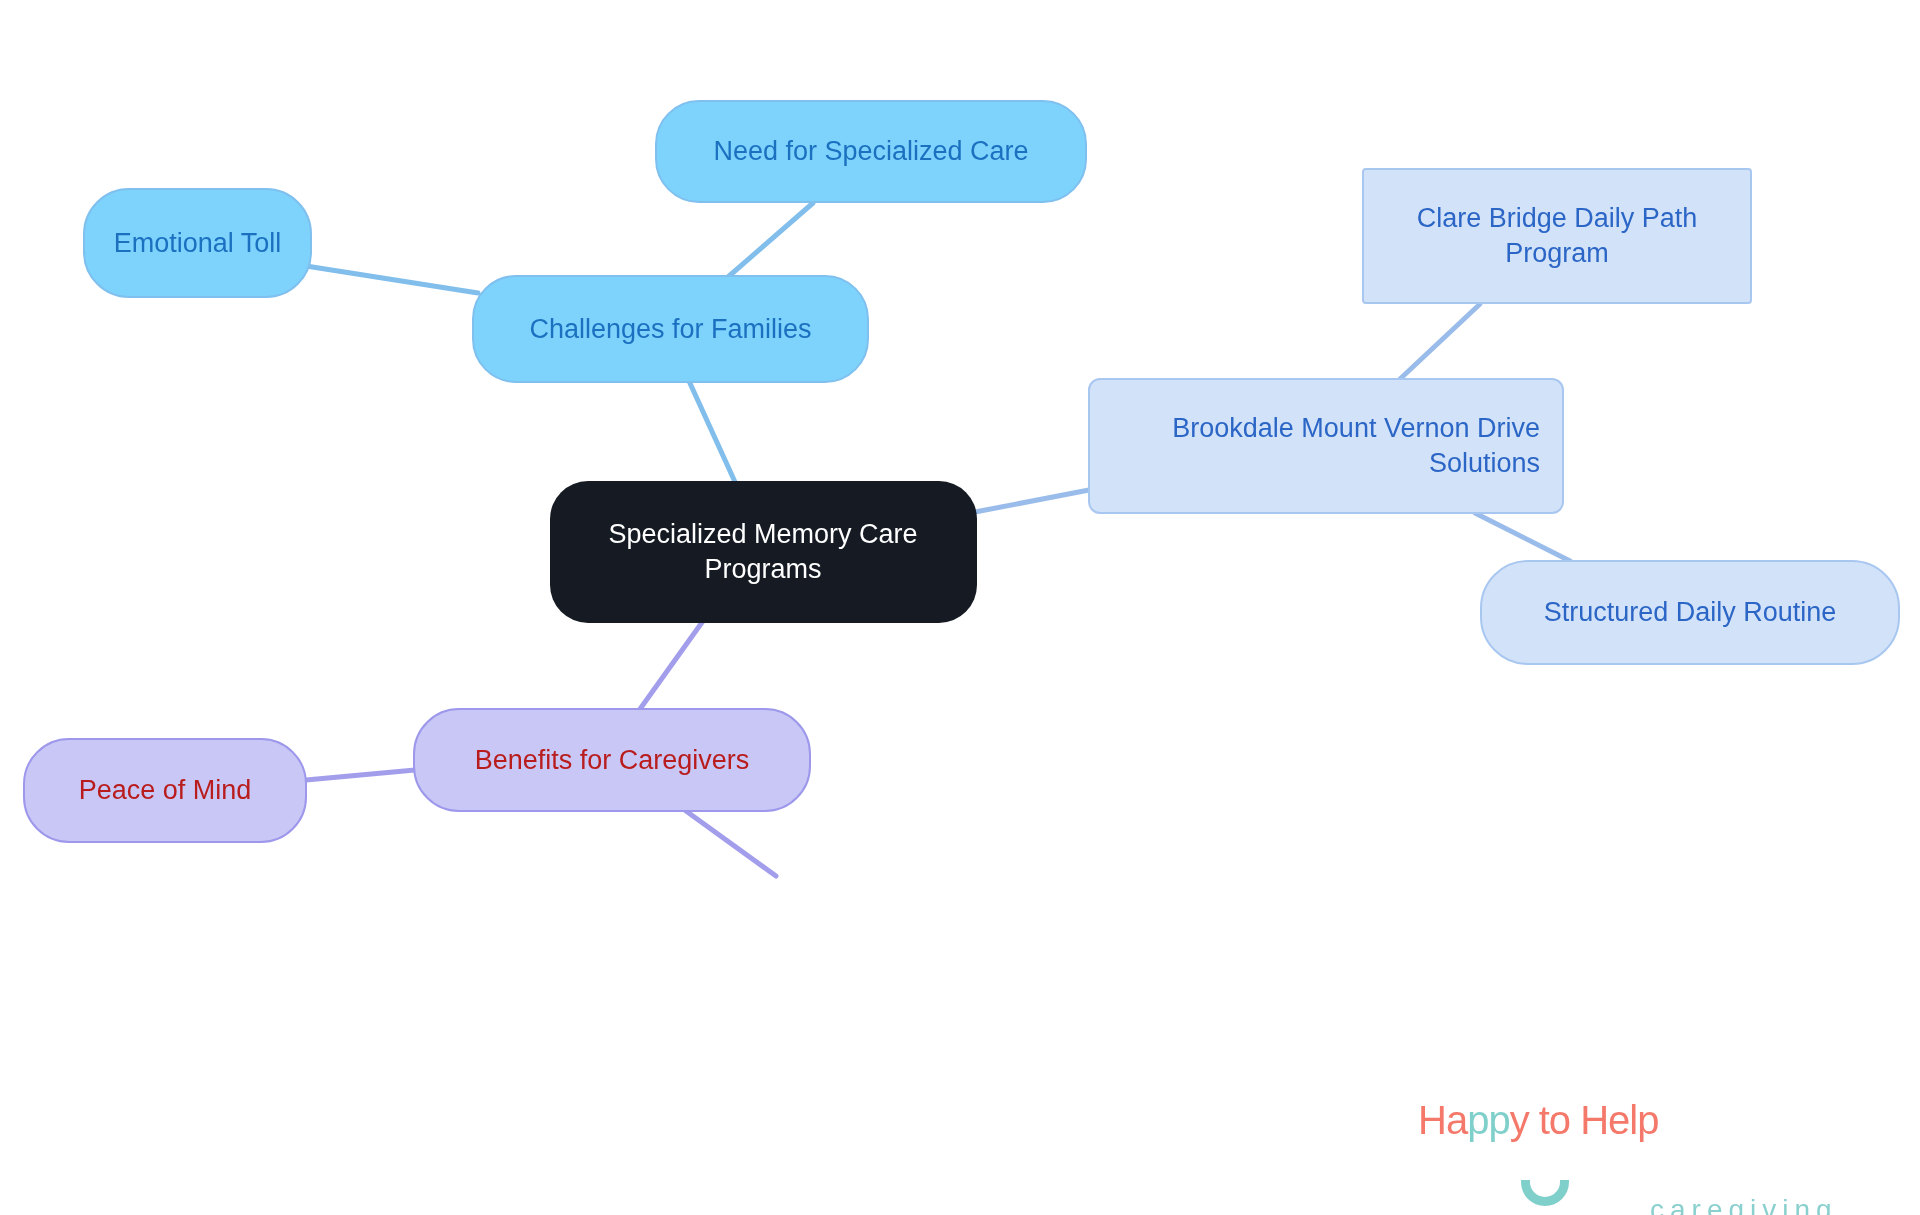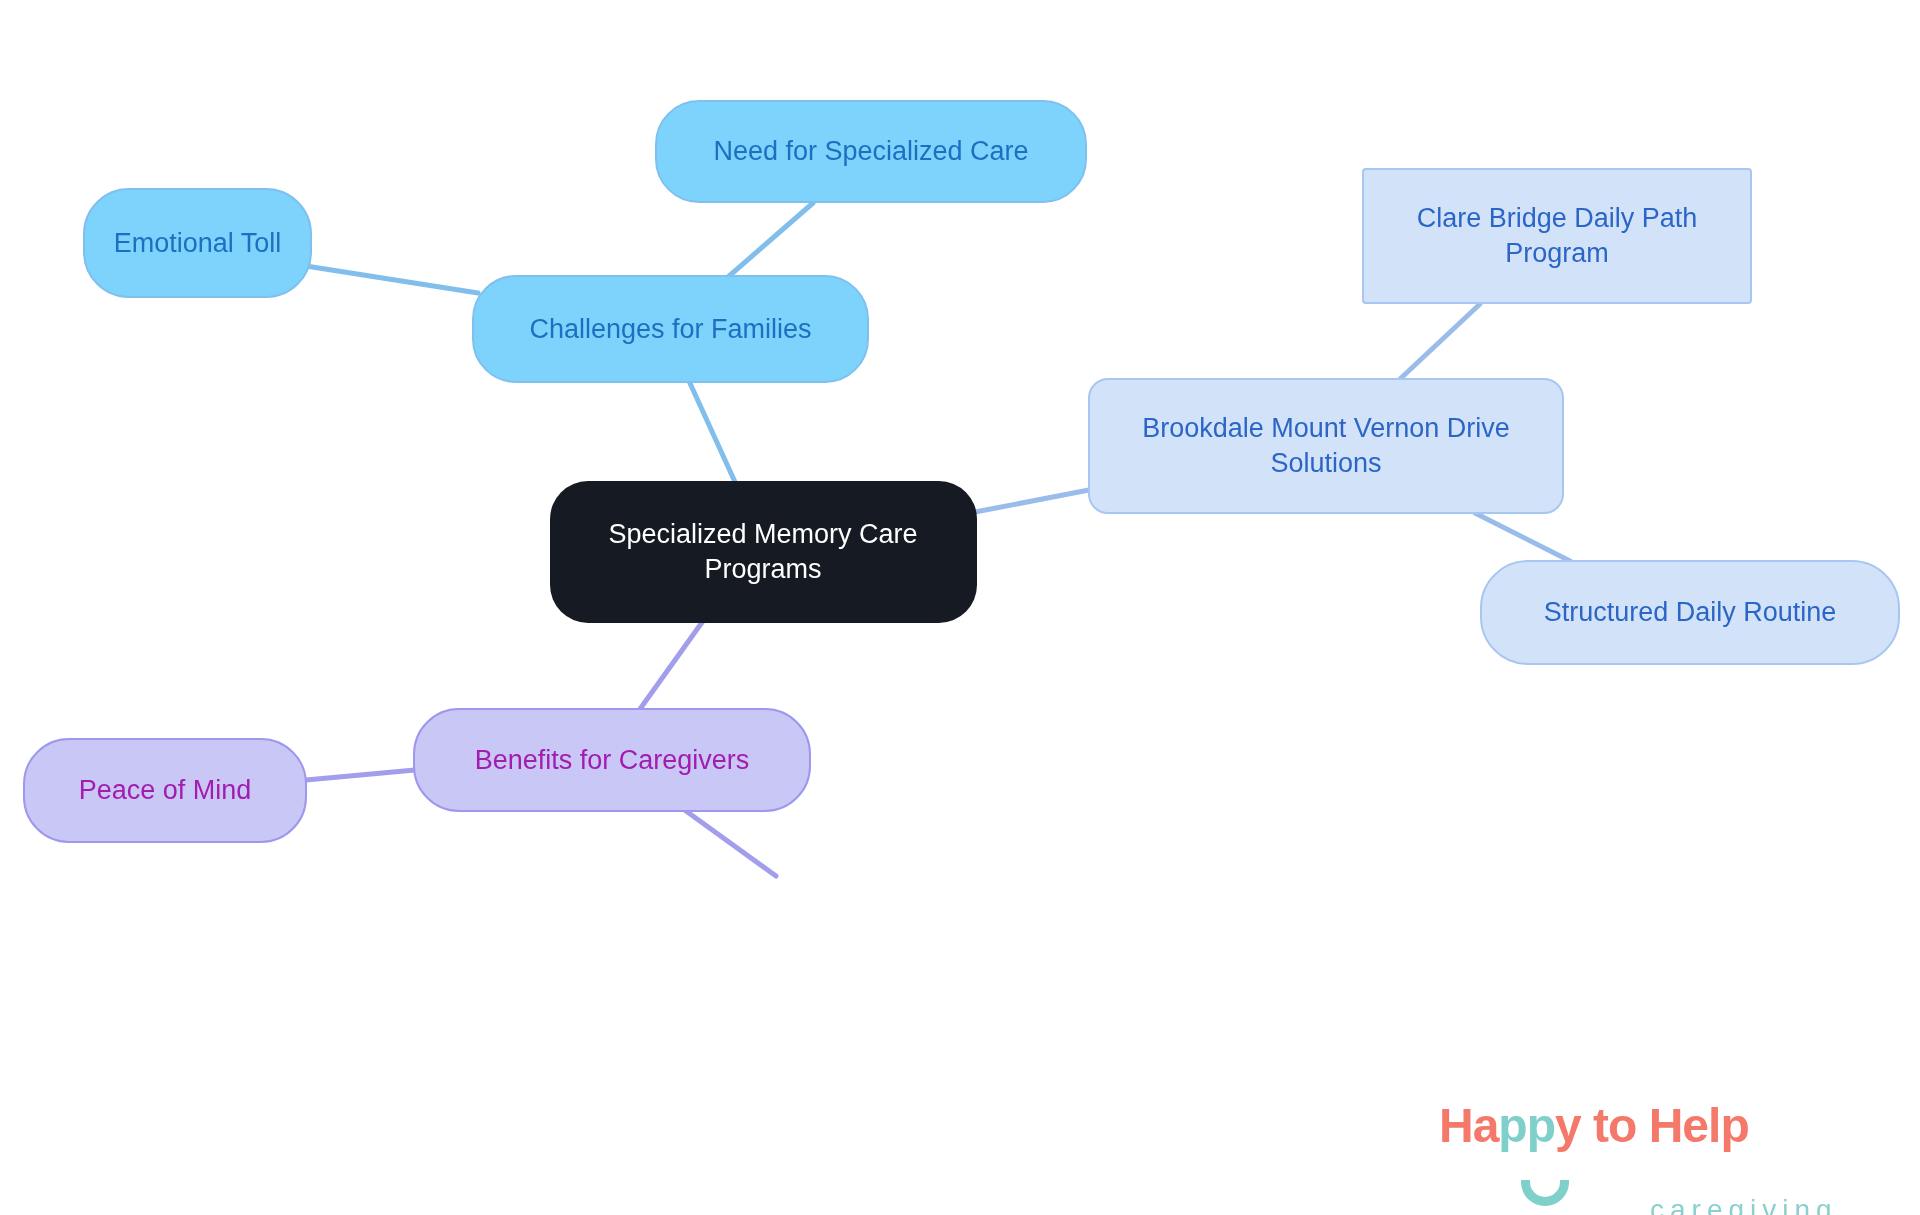--- a/index.html
+++ b/index.html
@@ -50,50 +50,49 @@
   #node-challenges { left: 472px; top: 275px; width: 397px; height: 108px; border-radius: 44px; }
   #node-emotional  { left: 83px;  top: 188px; width: 229px; height: 110px; border-radius: 46px; padding: 16px 12px; }
   #node-need       { left: 655px; top: 100px; width: 432px; height: 103px; border-radius: 44px; }
 
   
   .b2 {
     background: #d2e2f9;
     border: 2px solid #a8c7f0;
     color: #2b66c6;
   }
-  #node-brookdale  { left: 1088px; top: 378px; width: 476px; height: 136px; border-radius: 20px; }
+  #node-brookdale  { left: 1088px; top: 378px; width: 476px; height: 136px; border-radius: 12px; text-align: right; }
   #node-clare      { left: 1362px; top: 168px; width: 390px; height: 136px; border-radius: 4px; }
   #node-structured { left: 1480px; top: 560px; width: 420px; height: 105px; border-radius: 48px; }
 
   
   .b3 {
     background: #c9c7f5;
     border: 2px solid #9d98eb;
-    color: #a21caf;
+    color: #b91c1c;
   }
   #node-benefits  { left: 413px; top: 708px; width: 398px; height: 104px; border-radius: 46px; }
   #node-peace     { left: 23px;  top: 738px; width: 284px; height: 105px; border-radius: 46px; }
   #node-nurturing { left: 657px; top: 875px; width: 384px; height: 106px; border-radius: 48px; }
 
   
   #logo {
     position: absolute;
     left: 1418px; top: 1098px;
     width: 470px; height: 110px;
   }
   #logo-wordmark {
     position: absolute;
     left: 0; top: 0;
     width: 470px;
-    font-size: 48px;
-    font-weight: 700;
+    font-size: 40px;
+    font-weight: 400;
     letter-spacing: -1px;
     white-space: nowrap;
     color: #f5796b;
-    margin-left: 21px;
   }
   .logo-coral { color: #f5796b; }
   .logo-teal  { color: #7fcfcb; }
   #logo-smile {
     position: absolute;
     left: 103px; top: 82px;
     width: 48px; height: 26px;
     border: 9px solid #7fcfcb;
     border-top: none;
     border-radius: 0 0 30px 30px;

